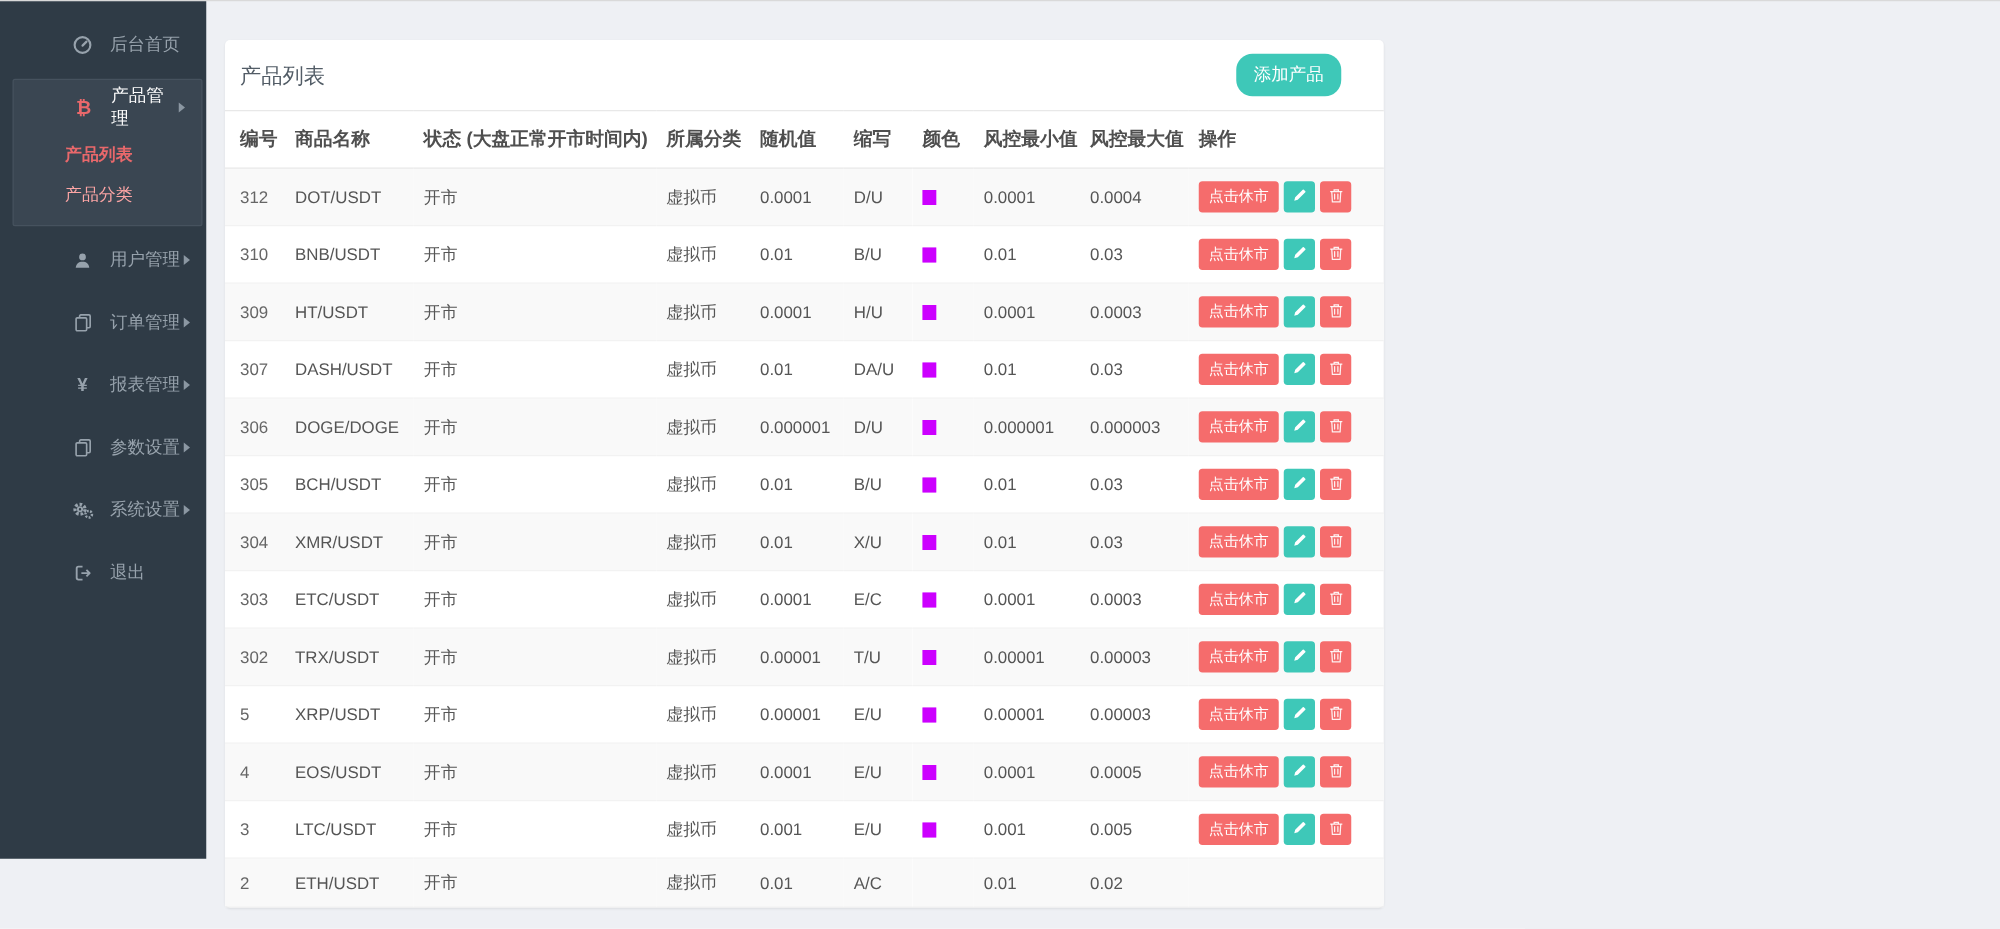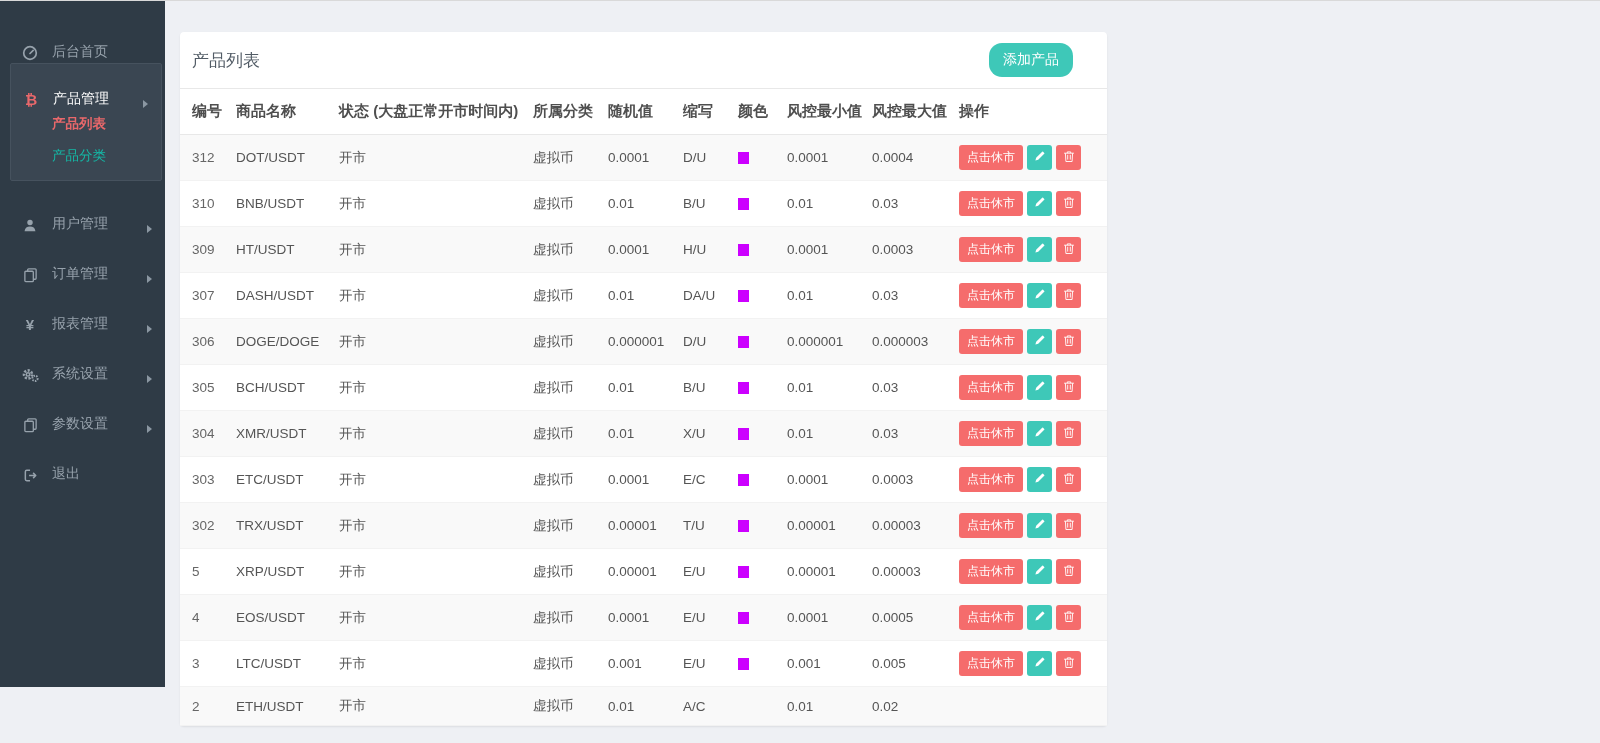--- a/index.html
+++ b/index.html
@@ -14,28 +14,28 @@
   .logo { font-size:21px; font-weight:600; color:#32404a; letter-spacing:.3px; }
   .logo .suffix { color:var(--red); font-weight:600; }
   .user-box { margin-left:auto; display:flex; align-items:center; gap:8px; padding:6px 13px; border:1px solid #ececec; border-radius:4px; background:#fefefe; color:#5c6b77; font-size:14px; cursor:pointer; }
   .caret-down { width:0; height:0; border-left:4px solid transparent; border-right:4px solid transparent; border-top:5px solid #9aa3ab; }
 
   
   .layout { display:flex; height:686px; }
 
   
   .sidebar { width:165px; background:#2f3b46; flex:none; padding-top:10px; }
-  .side-item { height:50px; display:flex; align-items:flex-end; padding:0 13px 0 21px; color:#97a2ac; font-size:14px; cursor:pointer; }
+  .side-item { height:50px; display:flex; align-items:center; padding:0 13px 0 21px; color:#97a2ac; font-size:14px; cursor:pointer;margin-left:36px; }
   .side-item .ico { width:18px; margin-right:13px; display:flex; justify-content:center; align-items:center; color:#97a2ac; font-size:15px; }
   .side-item .lbl { flex:1; }
   .caret-right { width:0; height:0; border-top:4px solid transparent; border-bottom:4px solid transparent; border-left:5px solid #8b97a2; }
   .side-group { margin:2px 3px 2px 10px; background:#3a4652; border:1px solid #46525e; border-radius:2px; padding-bottom:8px; }
   .side-group .parent { height:44px; color:#fdfdfd; padding-left:11px; }
   .side-group .parent .ico { color:var(--red); font-weight:bold; }
-  .sub-item { height:32px; display:flex; align-items:center; padding-left:41px; font-size:13.5px; color:#14b8a6; cursor:pointer; }
+  .sub-item { height:32px; display:flex; align-items:center; padding-left:41px; font-size:13.5px; color:#fca5a5; cursor:pointer; }
   .sub-item.active { color:var(--red); font-weight:bold; }
   .ico svg { display:block; }
   .yen { font-size:16px; font-weight:bold; }
 
   
   .main { flex:1; padding:31px 0 0 15px; }
   .card { width:927px; background:#fff; border-radius:4px; box-shadow:0 1px 2px rgba(0,0,0,.08); min-height:680px; }
   .card-heading { height:56px; display:flex; align-items:center; justify-content:space-between; padding:0 34px 0 12px; }
   .card-title { font-size:17px; color:#525c66; }
   .btn-add { background:var(--teal); color:#fff; border:none; border-radius:13px; font-size:14px; padding:8px 14px; cursor:pointer; font-family:inherit; }
@@ -113,38 +113,38 @@
       </div>
 
       <div class="side-item">
         <span class="ico yen">¥</span>
         <span class="lbl">报表管理</span>
         <span class="caret-right"></span>
       </div>
 
       <div class="side-item">
         <span class="ico">
+          <svg width="15" height="16" viewBox="0 0 16 16">
+              <rect x="5" y="1.5" width="9" height="11" rx="1" fill="none" stroke="currentColor" stroke-width="1.4"></rect>
+              <rect x="2" y="4" width="9" height="11" rx="1" fill="#2f3b46" stroke="currentColor" stroke-width="1.4"></rect>
+            </svg>
+        </span>
+        <span class="lbl">参数设置</span>
+        <span class="caret-right"></span>
+      </div>
+
+      <div class="side-item">
+        <span class="ico">
           <svg width="18" height="16" viewBox="0 0 18 16">
               <circle cx="7" cy="7.4" r="4" fill="none" stroke="currentColor" stroke-width="2.6" stroke-dasharray="2.1 1.5"></circle>
               <circle cx="7" cy="7.4" r="1.7" fill="none" stroke="currentColor" stroke-width="1.5"></circle>
               <circle cx="14" cy="11.4" r="2.6" fill="none" stroke="currentColor" stroke-width="2" stroke-dasharray="1.5 1.1"></circle>
             </svg>
         </span>
         <span class="lbl">系统设置</span>
-        <span class="caret-right"></span>
-      </div>
-
-      <div class="side-item">
-        <span class="ico">
-          <svg width="15" height="16" viewBox="0 0 16 16">
-              <rect x="5" y="1.5" width="9" height="11" rx="1" fill="none" stroke="currentColor" stroke-width="1.4"></rect>
-              <rect x="2" y="4" width="9" height="11" rx="1" fill="#2f3b46" stroke="currentColor" stroke-width="1.4"></rect>
-            </svg>
-        </span>
-        <span class="lbl">参数设置</span>
         <span class="caret-right"></span>
       </div>
 
       <div class="side-item">
         <span class="ico">
           <svg width="15" height="15" viewBox="0 0 16 16">
               <path d="M7.5 2.5H4a1.5 1.5 0 0 0-1.5 1.5v8A1.5 1.5 0 0 0 4 13.5h3.5" fill="none" stroke="currentColor" stroke-width="1.6"></path>
               <path d="M6.5 8h7M10.8 5.2 13.6 8l-2.8 2.8" fill="none" stroke="currentColor" stroke-width="1.6" stroke-linejoin="round"></path>
             </svg>
         </span>

